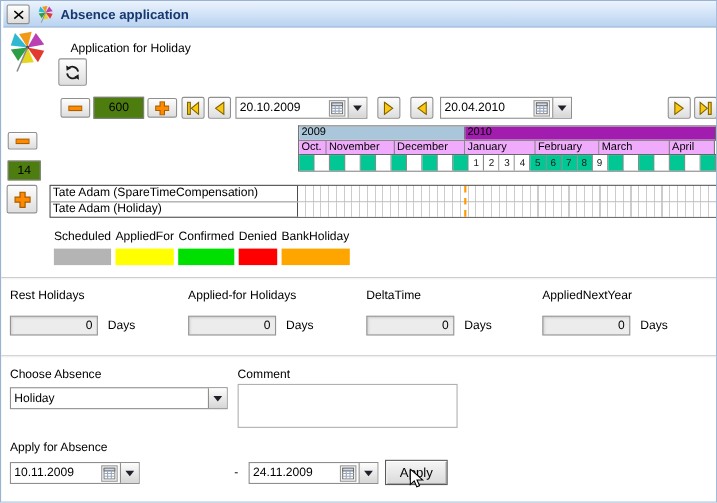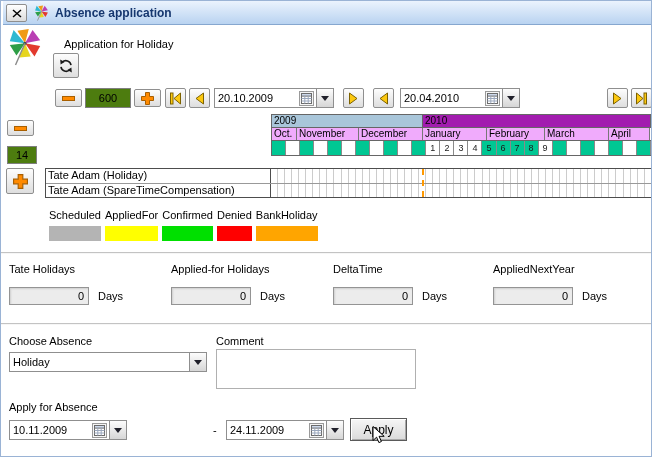--- a/index.html
+++ b/index.html
@@ -268,38 +268,38 @@
         <div class="weekcell" style="background: rgb(255, 255, 255);"></div>
         <div class="weekcell" style="background: rgb(0, 199, 147);"></div>
         <div class="weekcell" style="background: rgb(255, 255, 255);"></div>
         <div class="weekcell" style="background: rgb(0, 199, 147);"></div>
       </div>
   </div>
 
   <div class="rowsblock">
     <div id="rowsContainer">
         <div class="trow">
+          <div class="rowlabel">Tate Adam (SpareTimeCompensation)</div>
+          <div class="rowgrid"></div>
+        </div>
+        <div class="trow">
           <div class="rowlabel">Tate Adam (Holiday)</div>
           <div class="rowgrid"></div>
         </div>
-        <div class="trow">
-          <div class="rowlabel">Tate Adam (SpareTimeCompensation)</div>
-          <div class="rowgrid"></div>
-        </div>
       </div>
     <div class="todayline" style="left: 376px; border-left: 2px dashed rgb(255, 153, 0);"></div>
   </div>
 
   <div class="legend"><div class="lgitem"><div class="lglabel">Scheduled</div><div class="lgbar" style="background: rgb(180, 180, 180);"></div></div><div class="lgitem"><div class="lglabel">AppliedFor</div><div class="lgbar" style="background: rgb(255, 255, 0);"></div></div><div class="lgitem"><div class="lglabel">Confirmed</div><div class="lgbar" style="background: rgb(0, 224, 0);"></div></div><div class="lgitem"><div class="lglabel">Denied</div><div class="lgbar" style="background: rgb(255, 0, 0);"></div></div><div class="lgitem"><div class="lglabel">BankHoliday</div><div class="lgbar" style="background: rgb(255, 165, 0);"></div></div></div>
 
   <div class="hsep" style="top:251px"></div>
 
   <div id="summarySection">
       <div class="sumcol" style="left: 8px;">
-        <div class="sumlabel">Tate Holidays</div>
+        <div class="sumlabel">Rest Holidays</div>
         <div class="sumrow">
           <input class="sumfield" readonly="" value="0" style="">
           <span class="sumunit">Days</span>
         </div>
       </div>
       <div class="sumcol" style="left: 170px;">
         <div class="sumlabel">Applied-for Holidays</div>
         <div class="sumrow">
           <input class="sumfield" readonly="" value="0" style="">
           <span class="sumunit">Days</span>

